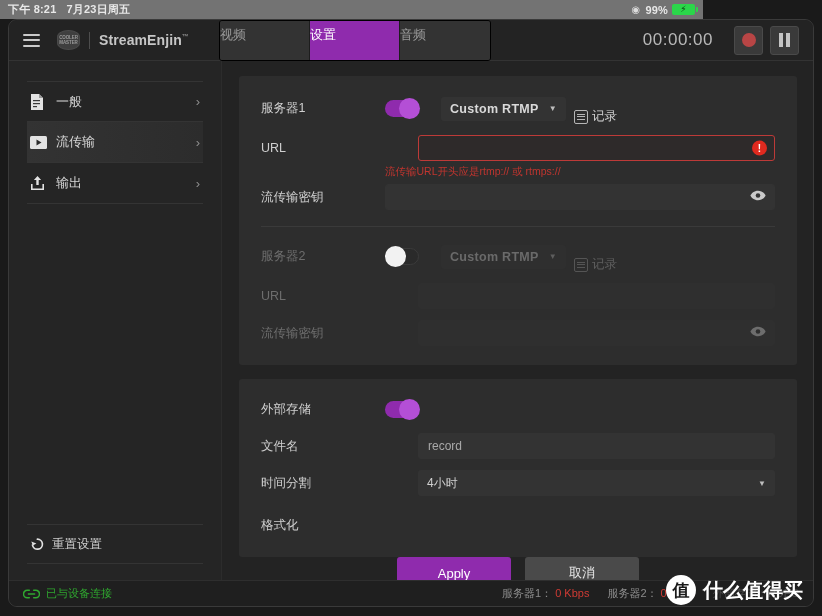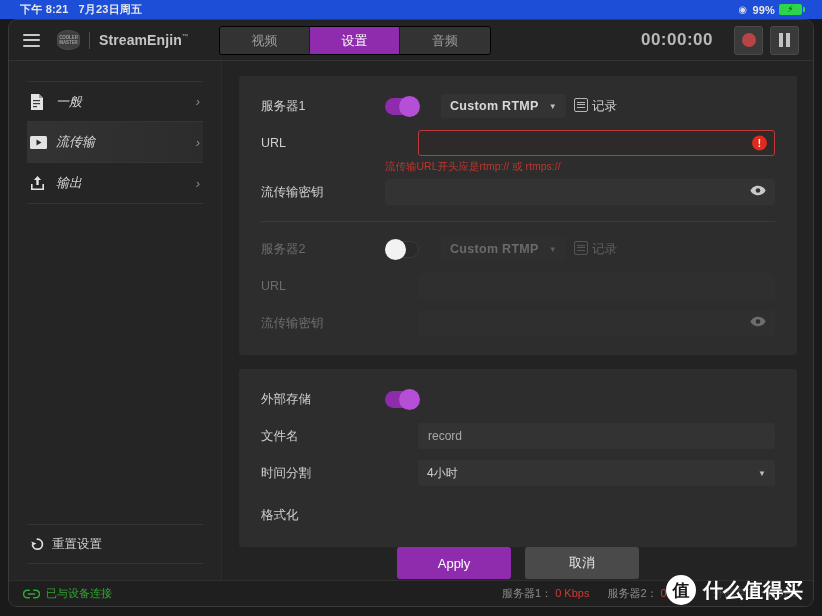--- a/index.html
+++ b/index.html
@@ -5,24 +5,24 @@
   * { box-sizing: border-box; margin: 0; padding: 0; }
   html, body {
     width: 822px; height: 616px;
     background: #1a1a1a;
     font-family: "Liberation Sans", "DejaVu Sans", sans-serif;
     overflow: hidden;
   }
 
   
   .os-bar {
-    height: 19px; width: 822px;
-    background: #1d4ed8;
+    height: 19px; width: 703px;
+    background: #737373;
     display: flex; align-items: center;
-    padding: 0 20px;
+    padding: 0 8px;
     color: #e8e8e8; font-size: 11px; font-weight: bold;
     letter-spacing: .2px;
   }
   .os-bar .clock { margin-right: 10px; }
   .os-bar .spacer { flex: 1; }
   .os-bar .loc-icon { font-size: 10px; margin-right: 5px; color:#dcdcdc; }
   .os-bar .batt-pct { margin-right: 4px; font-size: 11px; }
   .batt {
     width: 23px; height: 11px; border-radius: 2px;
     background: #2bd64a; position: relative;
@@ -64,48 +64,48 @@
     color:#9b9b9b;font-size:4.5px;font-weight:bold;line-height:1.15;
     letter-spacing:-.1px;
     border:1px solid #4a4a4a;
   }
   .brand-div { width:1px;height:17px;background:#4d4d4d;margin:0 9px; }
   .brand-name { color:#c6c6c6;font-size:14px;font-weight:bold;letter-spacing:.1px; }
   .brand-tm { color:#8a8a8a;font-size:7px;vertical-align:super; }
 
   .tabs { display:flex; margin-left: 30px; border:1px solid #000; border-radius:3px; overflow:hidden; }
   .tab {
-    width: 90px; height: 27px; line-height: 27px; text-align: center;
+    width: 90px; height: 39px; line-height: 27px; text-align: left;
     font-size: 13px; color: #9a9a9a; background: #333333;
     border-right: 1px solid #1d1d1d; cursor: pointer;
   }
   .tab:last-child { border-right: none; }
   .tab.active { background: #8f2bad; color: #fff; }
 
   .tb-right { margin-left:auto; display:flex; align-items:center; }
-  .timer { color:#b8b8b8; font-size:17px; letter-spacing:.5px; margin-right:14px; font-family:"Liberation Sans",sans-serif;font-weight:bold; }
+  .timer { color:#b8b8b8; font-size:17px; letter-spacing:.5px; margin-right:14px; font-family:"Liberation Sans",sans-serif; }
   .tb-btn {
     width: 29px;height:29px;background:#3a3a3a;border:1px solid #4a4a4a;border-radius:3px;
     display:flex;align-items:center;justify-content:center;cursor:pointer;margin-left:7px;
   }
   .rec-dot { width:14px;height:14px;border-radius:50%;background:#b84545; }
   .pause-bars { display:flex;gap:3px; }
   .pause-bars i { display:block;width:4px;height:14px;background:#c4c4c4; }
 
   
   .body-row { flex: 1; display: flex; min-height: 0; }
 
   
   .sidebar {
     width: 213px; background: #252525; flex: 0 0 213px;
     display: flex; flex-direction: column;
     padding: 12px 0 0 0;
     border-right: 1px solid #2c2c2c;
   }
-  .nav-list { padding: 8px 18px; font-style: italic; }
+  .nav-list { padding: 8px 18px; }
   .nav-item {
     height: 41px; display: flex; align-items: center;
     border-bottom: 1px solid #343434;
     cursor: pointer; padding: 0 3px;
     color: #d5d5d5; font-size: 13px;
   }
   .nav-item:first-child { border-top: 1px solid #343434; }
   .nav-item.active { background: linear-gradient(90deg,#333333 0%,#2c2c2c 100%); }
   .nav-ico { width: 22px; display:flex;align-items:center;justify-content:flex-start; color:#e3e3e3; }
   .nav-label { flex:1; margin-left:4px; }
@@ -139,21 +139,21 @@
   
   .sel-chip {
     margin-left: 22px; height: 24px; background:#333333; border-radius:3px;
     display:flex;align-items:center;padding:0 9px;cursor:pointer;
     color:#d9d9d9;font-size:12.5px;font-weight:bold;letter-spacing:.3px;
   }
   .sel-chip .caret { margin-left:10px;font-size:8px;color:#bdbdbd; }
   .row.dim .sel-chip { background:#2f2f2f;color:#6a6a6a; }
   .row.dim .sel-chip .caret { color:#5e5e5e; }
 
-  .log-link { display:flex;margin-left:8px;cursor:pointer;color:#d2d2d2;font-size:12.5px; }
+  .log-link { display:flex;align-items:center;margin-left:8px;cursor:pointer;color:#d2d2d2;font-size:12.5px;margin-top:16px; }
   .log-ico {
     width:14px;height:14px;border:1px solid #b6b6b6;border-radius:2px;margin-right:4px;
     display:flex;flex-direction:column;justify-content:center;align-items:center;gap:1.5px;
   }
   .log-ico i { display:block;width:8px;height:1px;background:#b6b6b6; }
   .row.dim .log-link { color:#5f5f5f; }
   .row.dim .log-ico { border-color:#555; }
   .row.dim .log-ico i { background:#555; }
 
   

